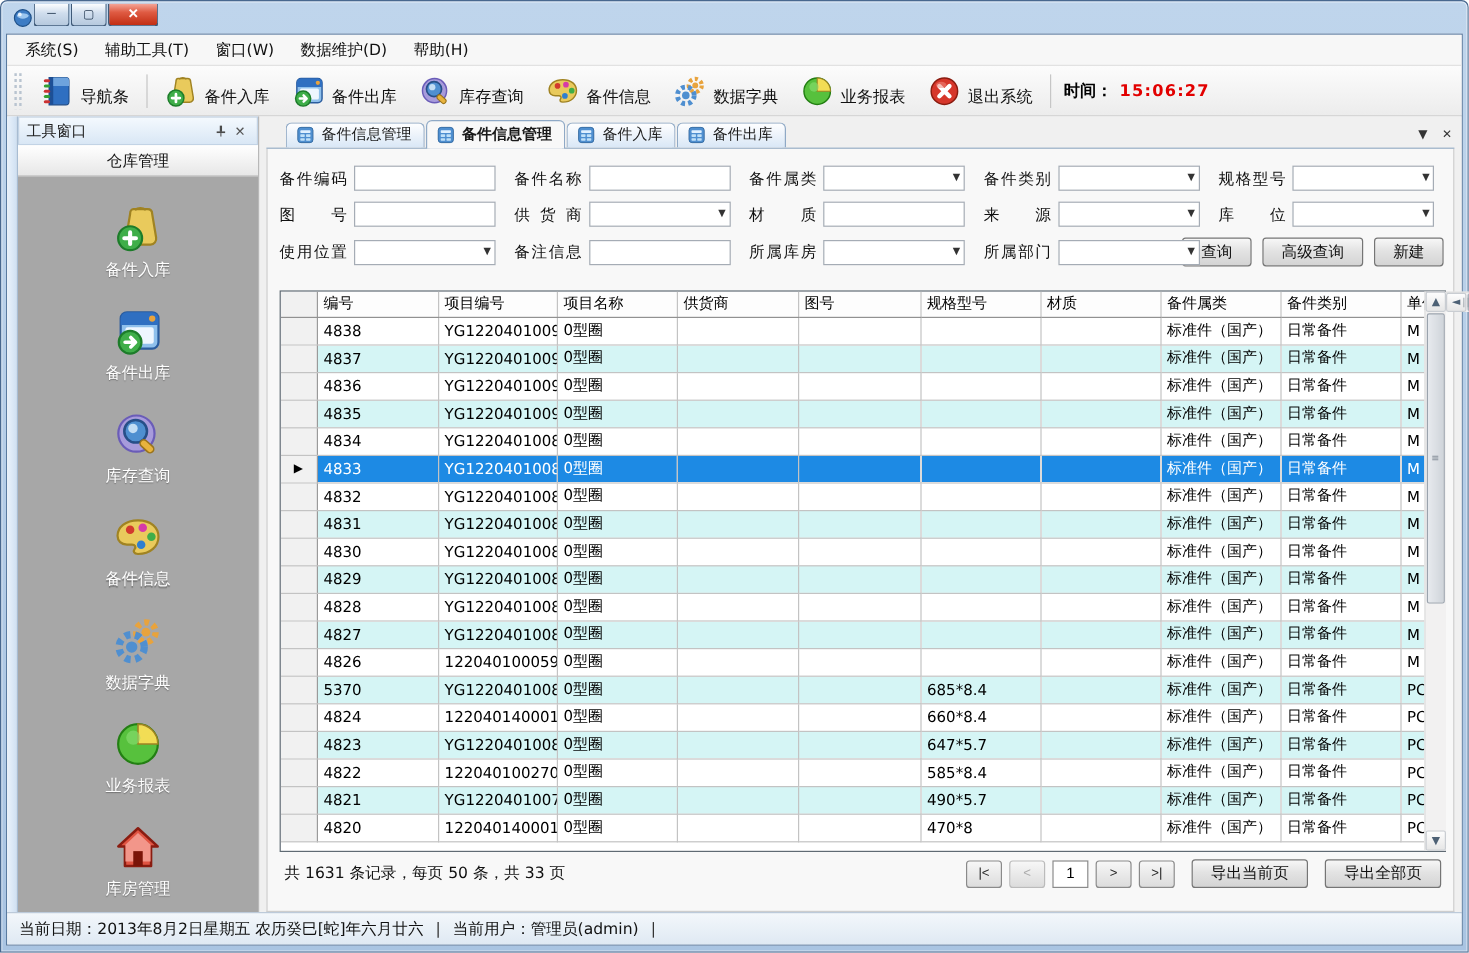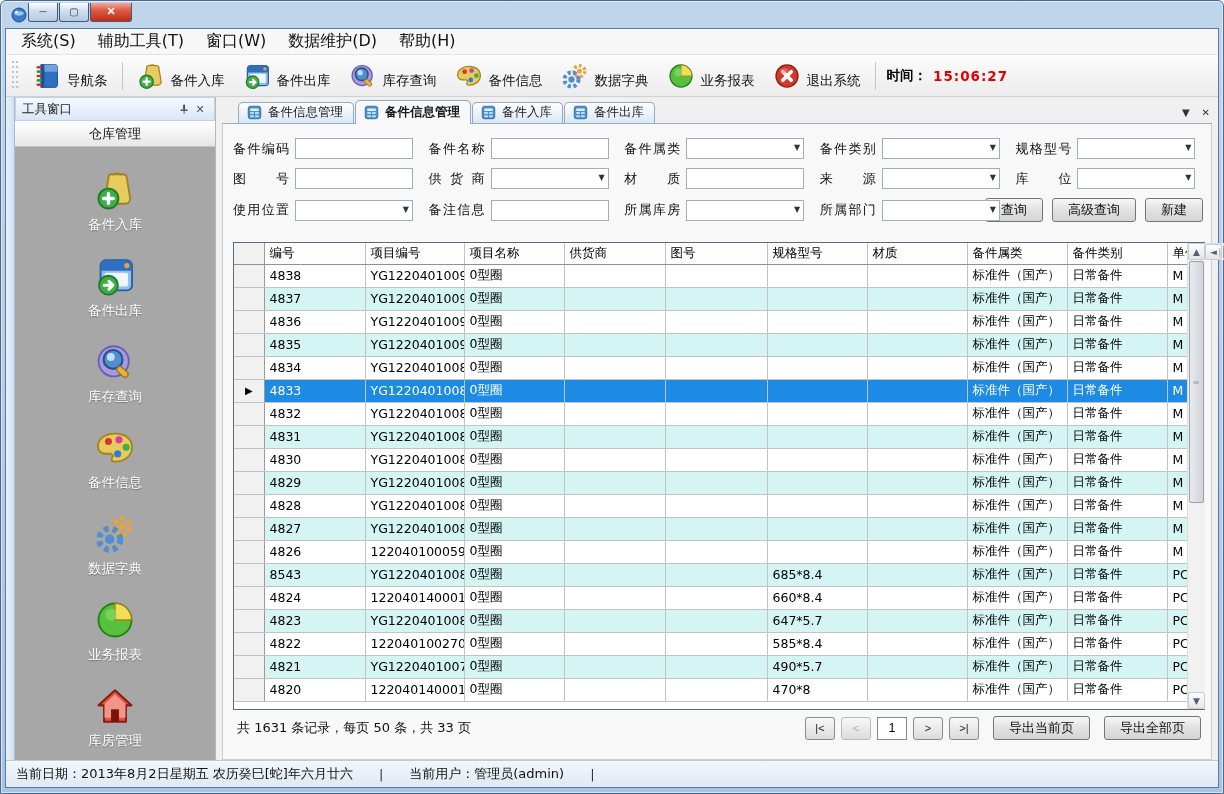--- a/index.html
+++ b/index.html
@@ -17,21 +17,21 @@
     background:linear-gradient(180deg,#fdfeff,#cfdded 45%,#b6c9de); color:#243a52;
     display:flex; align-items:center; justify-content:center; font-size:10px;
     border-radius:0 0 3px 3px; margin-left:1px; }
   .win-btn.close { width:42px; background:linear-gradient(180deg,#f5a79a,#df5b43 40%,#c22d12);
     color:#fff; font-size:11px; font-weight:bold; }
   .win-body { flex:1; background:#f0f0f0; border:1px solid #5a7ba0; display:flex;
     flex-direction:column; min-height:0; }
   
   .menubar { height:26px; background:#f7f7f7; border-bottom:1px solid #e2e2e2;
     display:flex; align-items:center; padding-left:4px; flex:none; }
-  .menu-item { font-size:16px; color:#111; padding:4px 11px; }
+  .menu-item { font-size:13px; color:#111; padding:4px 11px; }
   
   .toolbar { height:42px; background:linear-gradient(180deg,#fcfcfc,#ececec);
     border-bottom:1px solid #d0d0d0; display:flex; align-items:center; padding:0 6px; flex:none; }
   .grip { width:7px; height:30px; margin-right:5px;
     background-image:repeating-linear-gradient(180deg,#b9c4d0 0 2px,transparent 2px 5px),
                      repeating-linear-gradient(180deg,#b9c4d0 0 2px,transparent 2px 5px);
     background-size:2px 100%,2px 100%; background-position:0 0,4px 0; background-repeat:no-repeat; }
   .tb-btn { display:flex; align-items:flex-end; gap:6px; padding:3px 9px; border-radius:3px;
     font-size:13.5px; color:#111; white-space:nowrap; }
   .tb-btn .icon svg { width:28px; height:28px; display:block; }
@@ -113,21 +113,21 @@
   
   .pager { height:36px; display:flex; align-items:center; padding:0 10px 0 14px; flex:none; gap:6px; }
   .pager-summary { font-size:13px; color:#111; flex:1; }
   .pg-btn { width:30px; height:23px; font-size:11px; color:#222;
     background:linear-gradient(180deg,#f7f7f7,#dcdcdc); border:1px solid #8a8a8a; border-radius:3px; }
   .pg-btn.disabled { color:#aaa; border-color:#bbb; }
   .pg-page { width:30px; height:23px; border:1px solid #8a8a8a; text-align:center; font-size:12.5px; background:#fff; }
   .pager .btn { margin-left:8px; }
   
   .statusbar { height:27px; background:linear-gradient(180deg,#f3f7fb,#dfe9f3);
-    border-top:1px solid #bccada; display:flex; align-items:center; gap:26px; padding:0 10px;
+    border-top:1px solid #bccada; display:flex; align-items:center; gap:10px; padding:0 10px;
     font-size:13px; color:#111; flex:none; }
   .sb-sep { color:#333; }
 </style>
 </head>
 <body>
 
 <div class="window">
 
   <div class="titlebar">
     <span class="icon">
@@ -701,21 +701,21 @@
                         <td></td>
                         <td></td>
                         <td></td>
                         <td></td>
                         <td>标准件（国产）</td>
                         <td>日常备件</td>
                         <td>M</td>
                       </tr>
                       <tr class="alt">
                         <td class="selcol"></td>
-                        <td>8543</td>
+                        <td>5370</td>
                         <td>YG12204010081</td>
                         <td>0型圈</td>
                         <td></td>
                         <td></td>
                         <td>685*8.4</td>
                         <td></td>
                         <td>标准件（国产）</td>
                         <td>日常备件</td>
                         <td>PC</td>
                       </tr>

